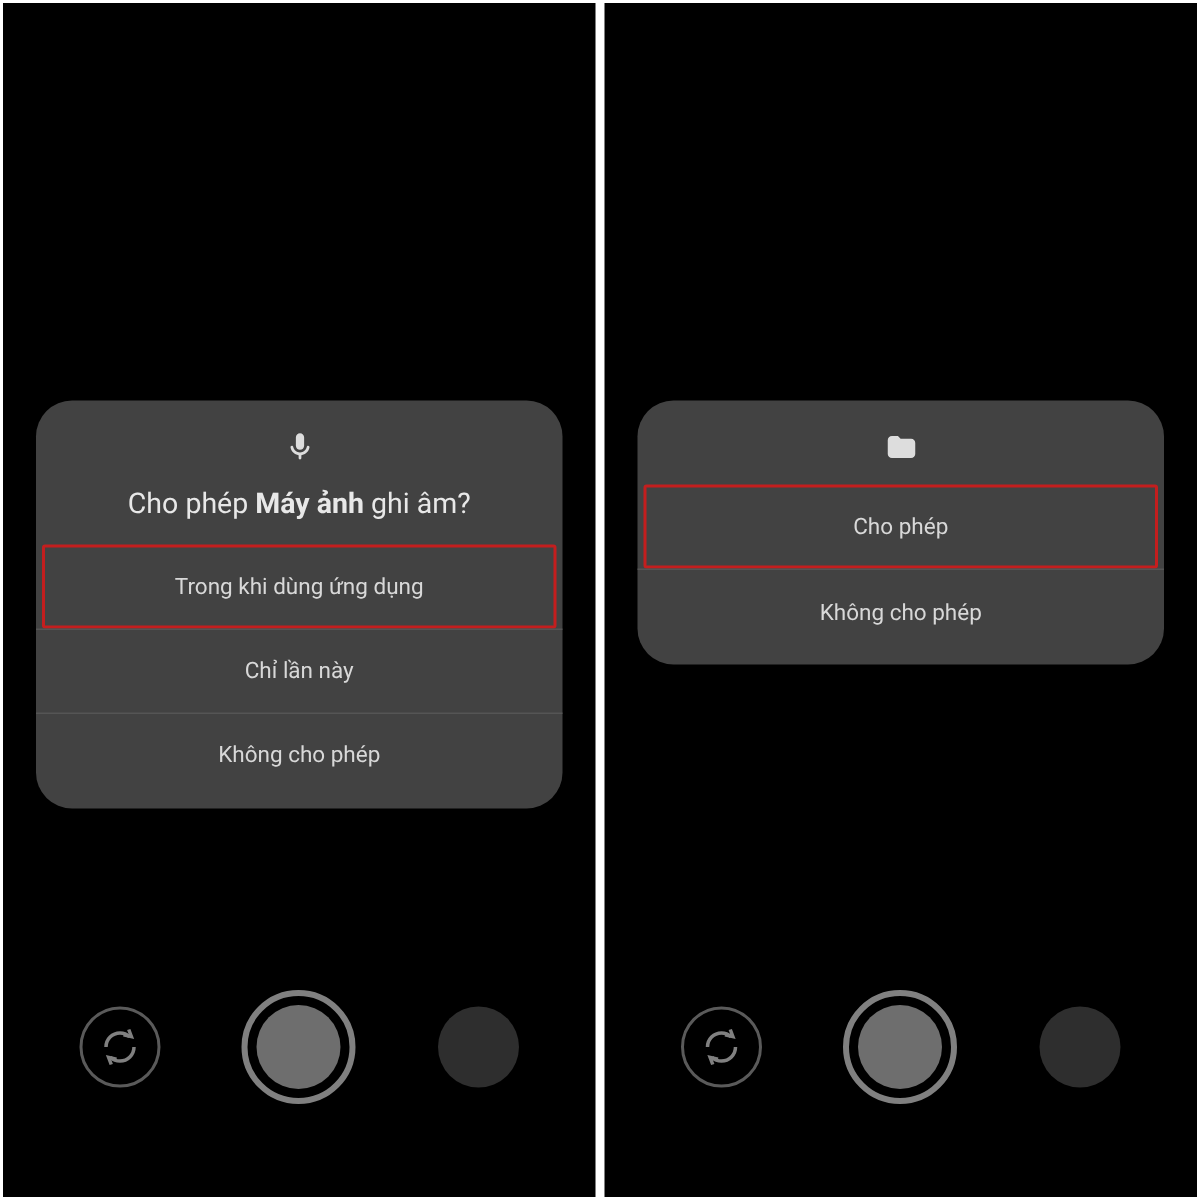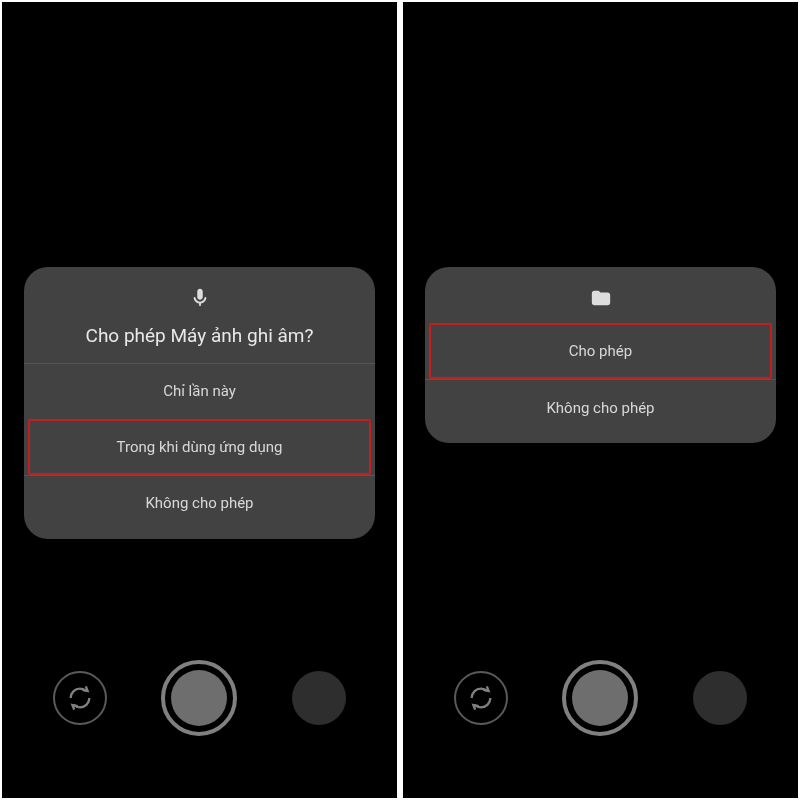--- a/index.html
+++ b/index.html
@@ -45,21 +45,21 @@
     }
     .dialog-title {
       color: #e8e8e8;
       font-size: 19px;
       text-align: center;
       padding: 0 24px;
       line-height: 1.35;
       margin-bottom: 14px;
     }
     .dialog-title .bold {
-      font-weight: 400;
+      font-weight: 700;
     }
     .dialog-button {
       height: 56px;
       display: flex;
       align-items: center;
       justify-content: center;
       color: #d8d8d8;
       font-size: 15px;
       border-top: 1px solid #555555;
       cursor: pointer;
@@ -128,25 +128,25 @@
 <div class="phone-screen">
   <div class="dialog">
     <div class="dialog-icon">
       <svg viewBox="0 0 24 24">
           <path d="M12 14c1.66 0 3-1.34 3-3V5c0-1.66-1.34-3-3-3S9 3.34 9 5v6c0 1.66 1.34 3 3 3zm5.91-3c-.49 0-.9.36-.98.85C16.52 14.2 14.47 16 12 16s-4.52-1.8-4.93-4.15c-.08-.49-.49-.85-.98-.85-.61 0-1.09.54-1 1.14.49 3 2.89 5.35 5.91 5.78V20c0 .55.45 1 1 1s1-.45 1-1v-2.08c3.02-.43 5.42-2.78 5.91-5.78.1-.6-.39-1.14-1-1.14z"></path>
         </svg>
     </div>
     <div class="dialog-title">
       <span>Cho phép </span><span class="bold">Máy ảnh</span><span> ghi âm?</span>
     </div>
+    <div class="dialog-button highlighted">
+      <span>Trong khi dùng ứng dụng</span>
+    </div>
     <div class="dialog-button">
       <span>Chỉ lần này</span>
-    </div>
-    <div class="dialog-button highlighted">
-      <span>Trong khi dùng ứng dụng</span>
     </div>
     <div class="dialog-button">
       <span>Không cho phép</span>
     </div>
   </div>
 
   <div class="camera-controls">
     <div class="switch-camera-btn">
       <svg viewBox="0 0 24 24">
         <path d="M4 12a8 8 0 0 1 8-8 8 8 0 0 1 5.5 2.2M20 12a8 8 0 0 1-8 8 8 8 0 0 1-5.5-2.2"></path>

